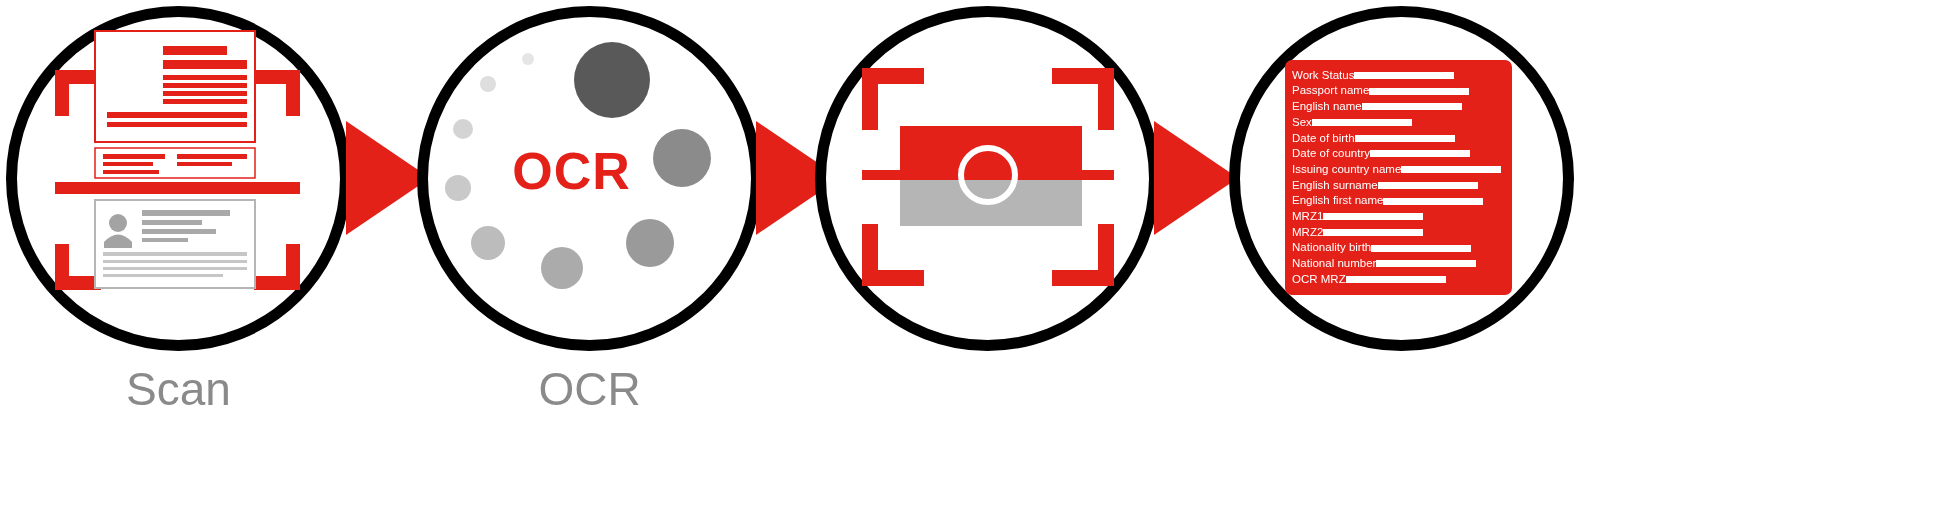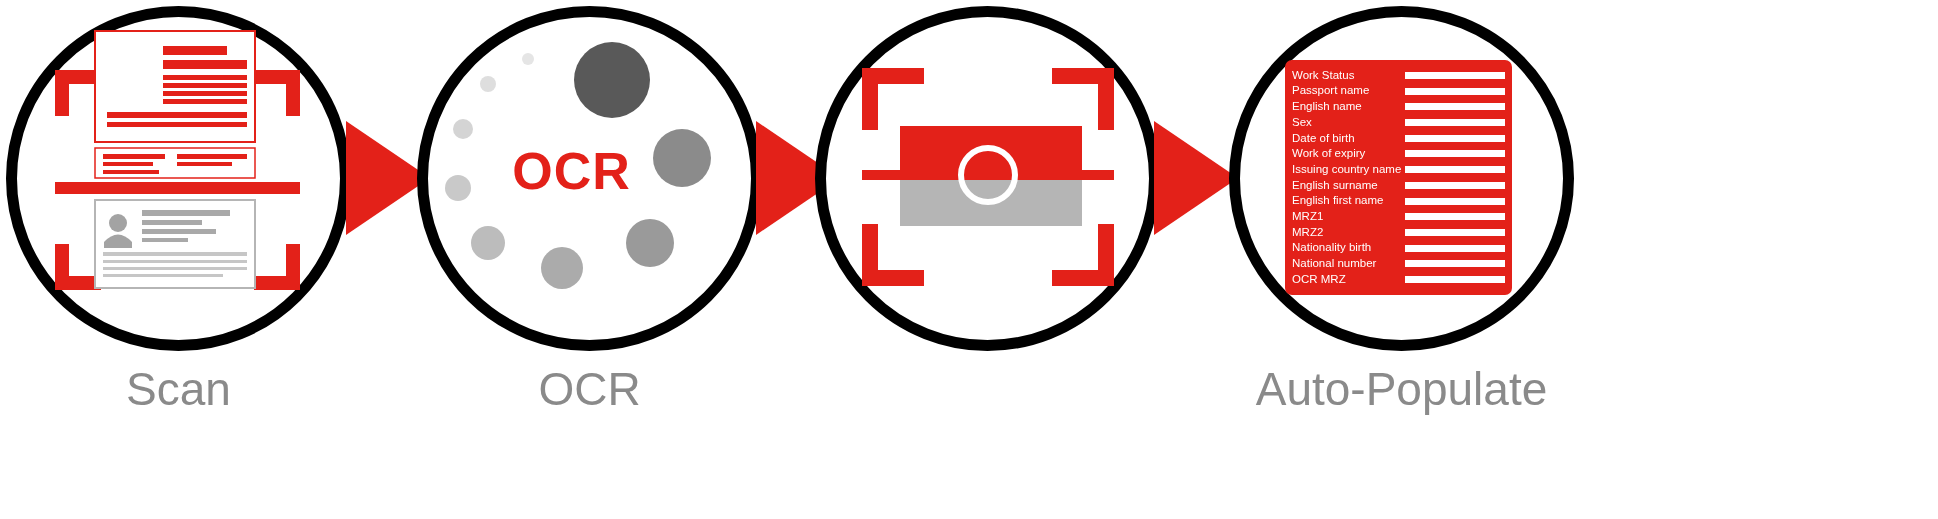--- a/index.html
+++ b/index.html
@@ -41,21 +41,21 @@
   }
 
   .panel{
     position:absolute;left:45px;top:43px;width:227px;height:235px;
     background:var(--accent,#e32119);border-radius:7px;
   }
   .fields{
     display:flex;flex-direction:column;justify-content:space-between;
     height:219px;padding:8px 7px;box-sizing:content-box;
   }
-  .field-row{display:flex;align-items:center;justify-content:space-between;height:15px;}
+  .field-row{display:flex;align-items:center;height:15px;}
   .field-label{color:#fff;font-size:11.5px;line-height:1;white-space:nowrap;}
   .field-bar{width:100px;height:7px;background:#fff;flex:none;}
 </style>
 </head>
 <body>
 
 <div class="canvas">
 
   <div class="circle" id="c1">
     <svg class="icon-svg scan-svg" viewBox="0 0 245 270">
@@ -169,21 +169,21 @@
           </div>
           <div class="field-row">
             <span class="field-label">Sex</span>
             <span class="field-bar"></span>
           </div>
           <div class="field-row">
             <span class="field-label">Date of birth</span>
             <span class="field-bar"></span>
           </div>
           <div class="field-row">
-            <span class="field-label">Work of expiry</span>
+            <span class="field-label">Date of country</span>
             <span class="field-bar"></span>
           </div>
           <div class="field-row">
             <span class="field-label">Issuing country name</span>
             <span class="field-bar"></span>
           </div>
           <div class="field-row">
             <span class="field-label">English surname</span>
             <span class="field-bar"></span>
           </div>
@@ -207,15 +207,14 @@
             <span class="field-label">National number</span>
             <span class="field-bar"></span>
           </div>
           <div class="field-row">
             <span class="field-label">OCR MRZ</span>
             <span class="field-bar"></span>
           </div>
         </div>
     </div>
   </div>
-  <div class="step-label" id="l4">Auto-Populate</div>
 
 </div>
 
 </body></html>

